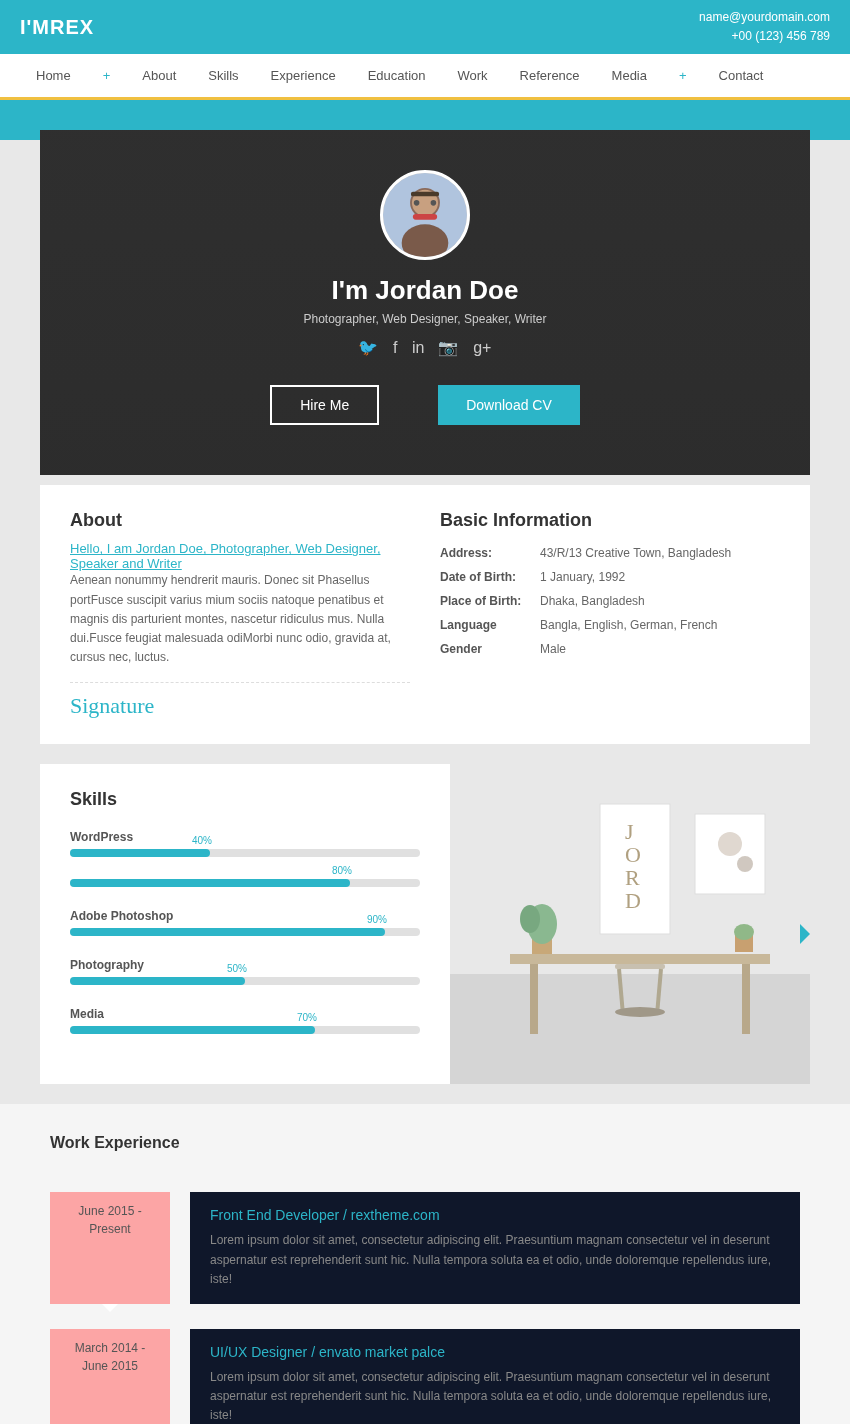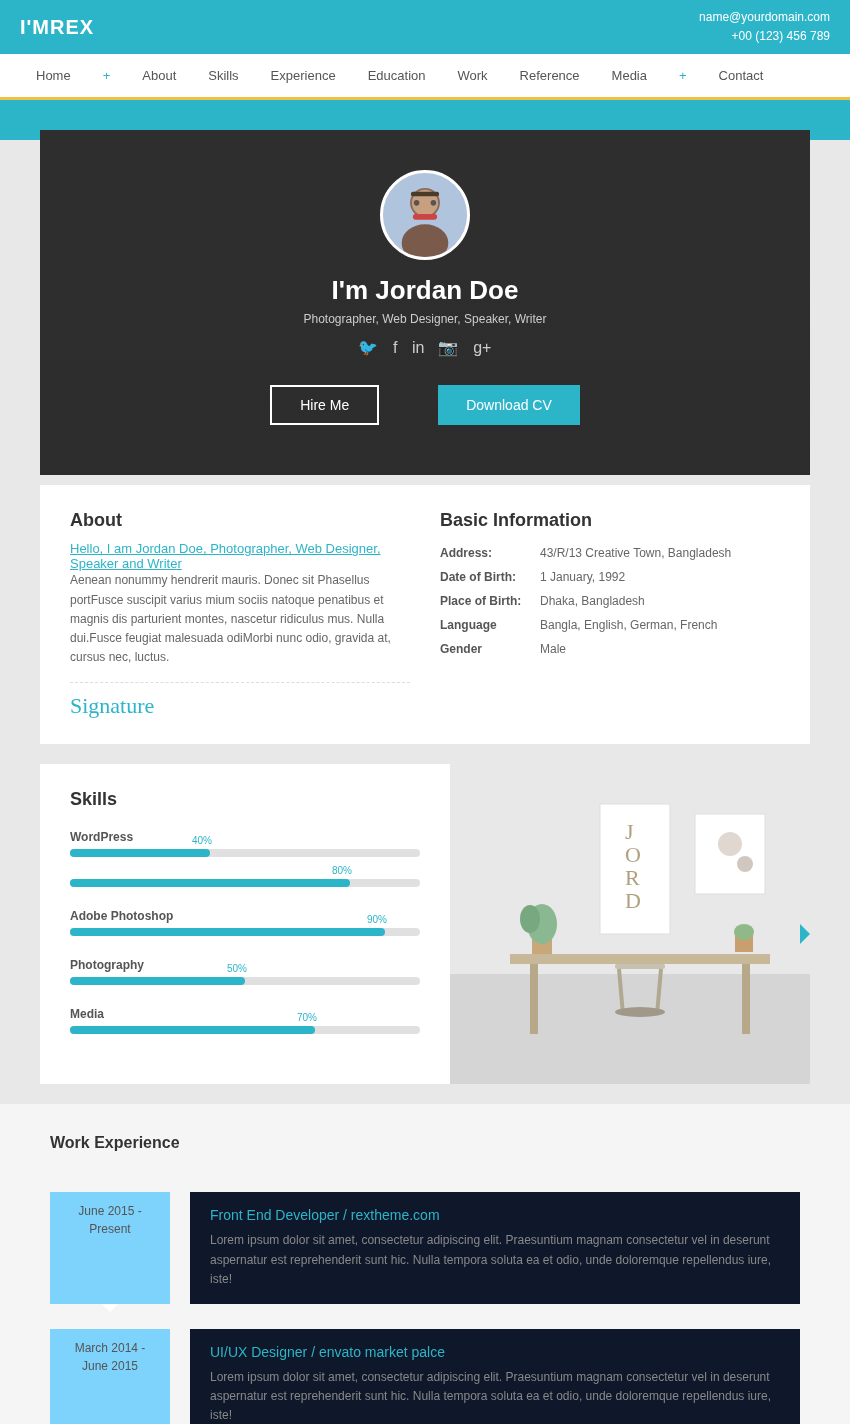--- a/index.html
+++ b/index.html
@@ -154,21 +154,21 @@
       background: #f5f5f5;
       margin: 0 0 0;
       padding: 30px 50px;
     }
     .work-section h2 { font-size: 16px; color: #333; margin-bottom: 40px; }
     .timeline { position: relative; }
     .timeline-item { display: flex; gap: 20px; margin-bottom: 25px; }
     .timeline-date {
       width: 120px;
       flex-shrink: 0;
-      background: #7dd3fc;
+      background: #fca5a5;
       padding: 10px;
       text-align: center;
       font-size: 12px;
       color: #555;
       line-height: 1.5;
       position: relative;
     }
     .timeline-date::after {
       content: '';
       position: absolute;

